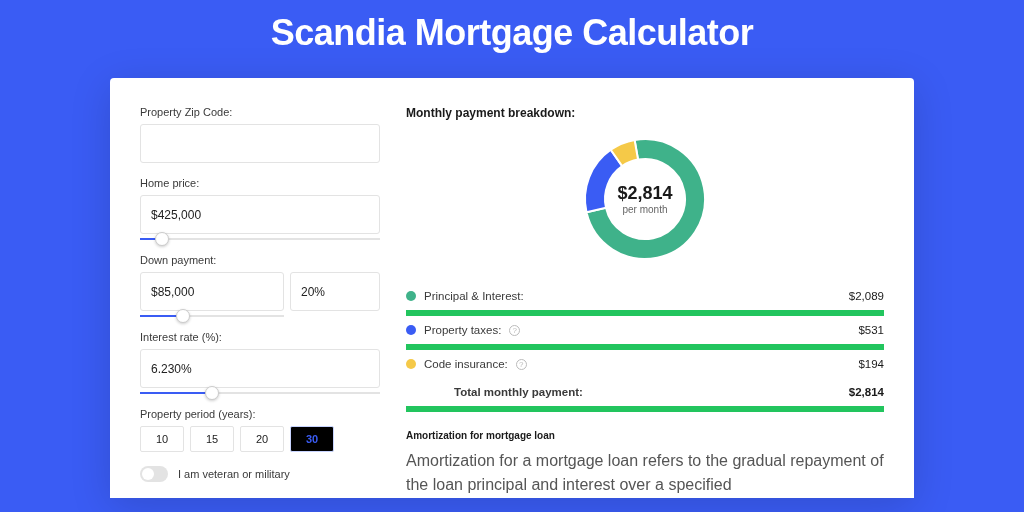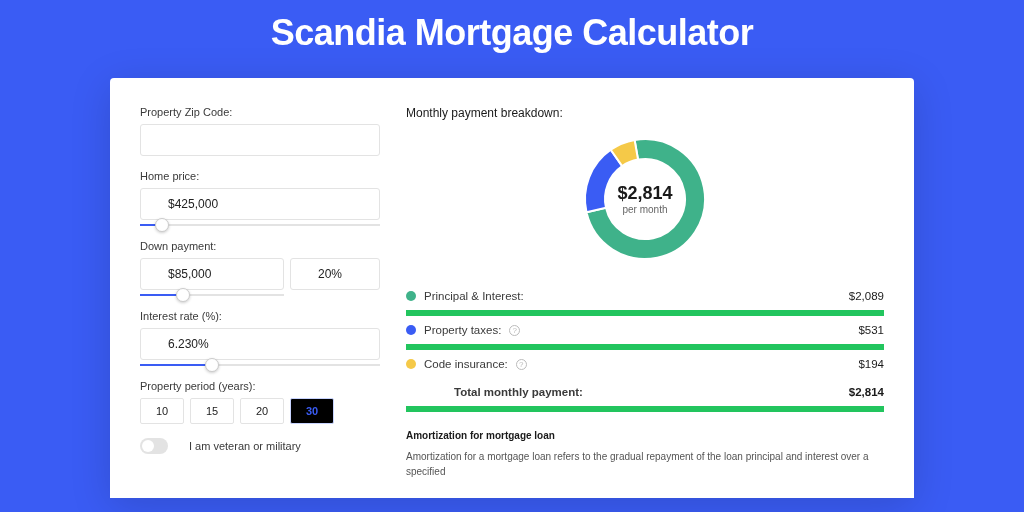--- a/index.html
+++ b/index.html
@@ -26,24 +26,24 @@
     box-shadow: 0 8px 40px rgba(0,0,0,.15);
   }
 
   .form-col { width: 240px; flex-shrink: 0; }
   .results-col { flex: 1; }
 
   .field { margin-bottom: 14px; }
   .field-label { font-size: 11px; color: #3a3a3a; margin-bottom: 6px; display: block; }
   .field-input {
     width: 100%;
-    height: 32px;
+    height: 39px;
     border: 1px solid #e3e3e3;
     border-radius: 3px;
-    padding: 0 27px;
+    padding: 0 10px;
     font-size: 12px;
     color: #222;
   }
 
   .slider-track {
     position: relative;
     height: 2px;
     background: #e3e3e3;
     margin-top: 4px;
   }
@@ -73,32 +73,32 @@
     border: 1px solid #e3e3e3;
     border-radius: 2px;
     background: #fff;
     font-size: 11px;
     color: #222;
     display: flex; align-items: center; justify-content: center;
     cursor: pointer;
   }
   .period-btn.active { background: #000000; color: #3a5cf4; border-color: #c8d4ff; font-weight: 600; }
 
-  .toggle-row { display: flex; align-items: center; gap: 21px; margin-top: 12px; }
+  .toggle-row { display: flex; align-items: center; gap: 10px; margin-top: 12px; }
   .toggle {
     width: 28px; height: 16px; background: #e3e3e3; border-radius: 10px; position: relative;
   }
   .toggle-knob {
     position: absolute; left: 2px; top: 2px; width: 12px; height: 12px;
     background: #fff; border-radius: 50%;
   }
   .toggle-label { font-size: 11px; color: #3a3a3a; }
 
   .section-title {
-    font-size: 12px; font-weight: 400; color: #1a1a1a; margin-bottom: 14px;
+    font-size: 12px; font-weight: 700; color: #1a1a1a; margin-bottom: 14px;
   }
 
   .donut-box { display: flex; justify-content: center; margin: 6px 0 18px; }
   .donut-wrap { position: relative; width: 130px; height: 130px; }
   .donut-center {
     position: absolute; inset: 0; display: flex; flex-direction: column; align-items: center; justify-content: center;
   }
   .donut-amount { font-size: 18px; font-weight: 700; color: #1a1a1a; }
   .donut-sub { font-size: 10px; color: #666; }
 
@@ -113,21 +113,21 @@
   .legend-val { font-weight: 400; color: #1a1a1a; }
   .legend-total .legend-left, .legend-total .legend-val { font-weight: 700; margin-left: 48px; }
   .info-icon {
     width: 11px; height: 11px; border: 1px solid #bbb; border-radius: 50%;
     display: inline-flex; align-items: center; justify-content: center;
     font-size: 8px; color: #bbb;
   }
 
   .amort { margin-top: 18px; }
   .amort-title { font-size: 10px; font-weight: 700; color: #1a1a1a; margin-bottom: 8px; }
-  .amort-text { font-size: 10px; color: #555; line-height: 1.5; }
+  .amort-text { font-size: 16px; color: #555; line-height: 1.5; }
 </style>
 </head>
 <body>
 
 <h1 class="page-title">Scandia Mortgage Calculator</h1>
 
 <div class="card">
 
   <div class="form-col">
 

